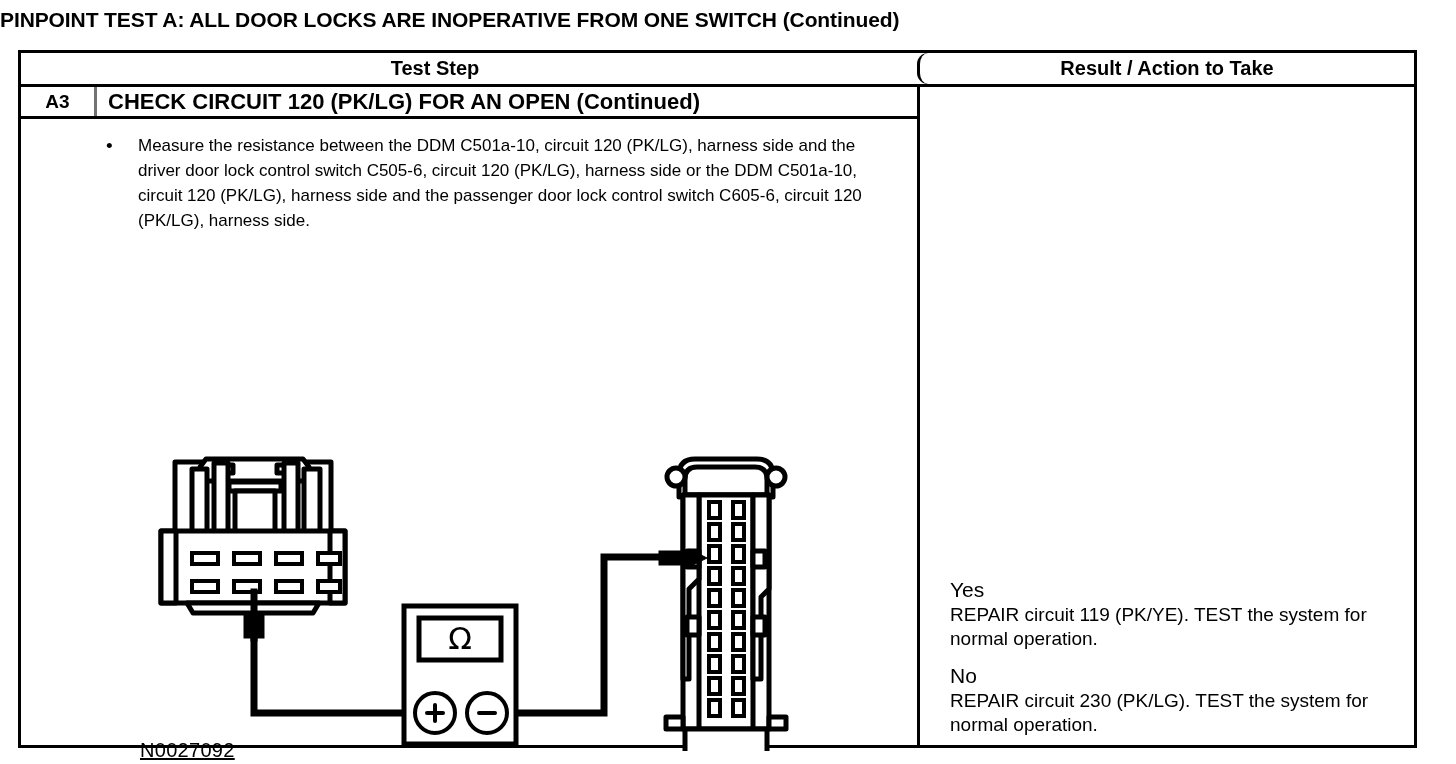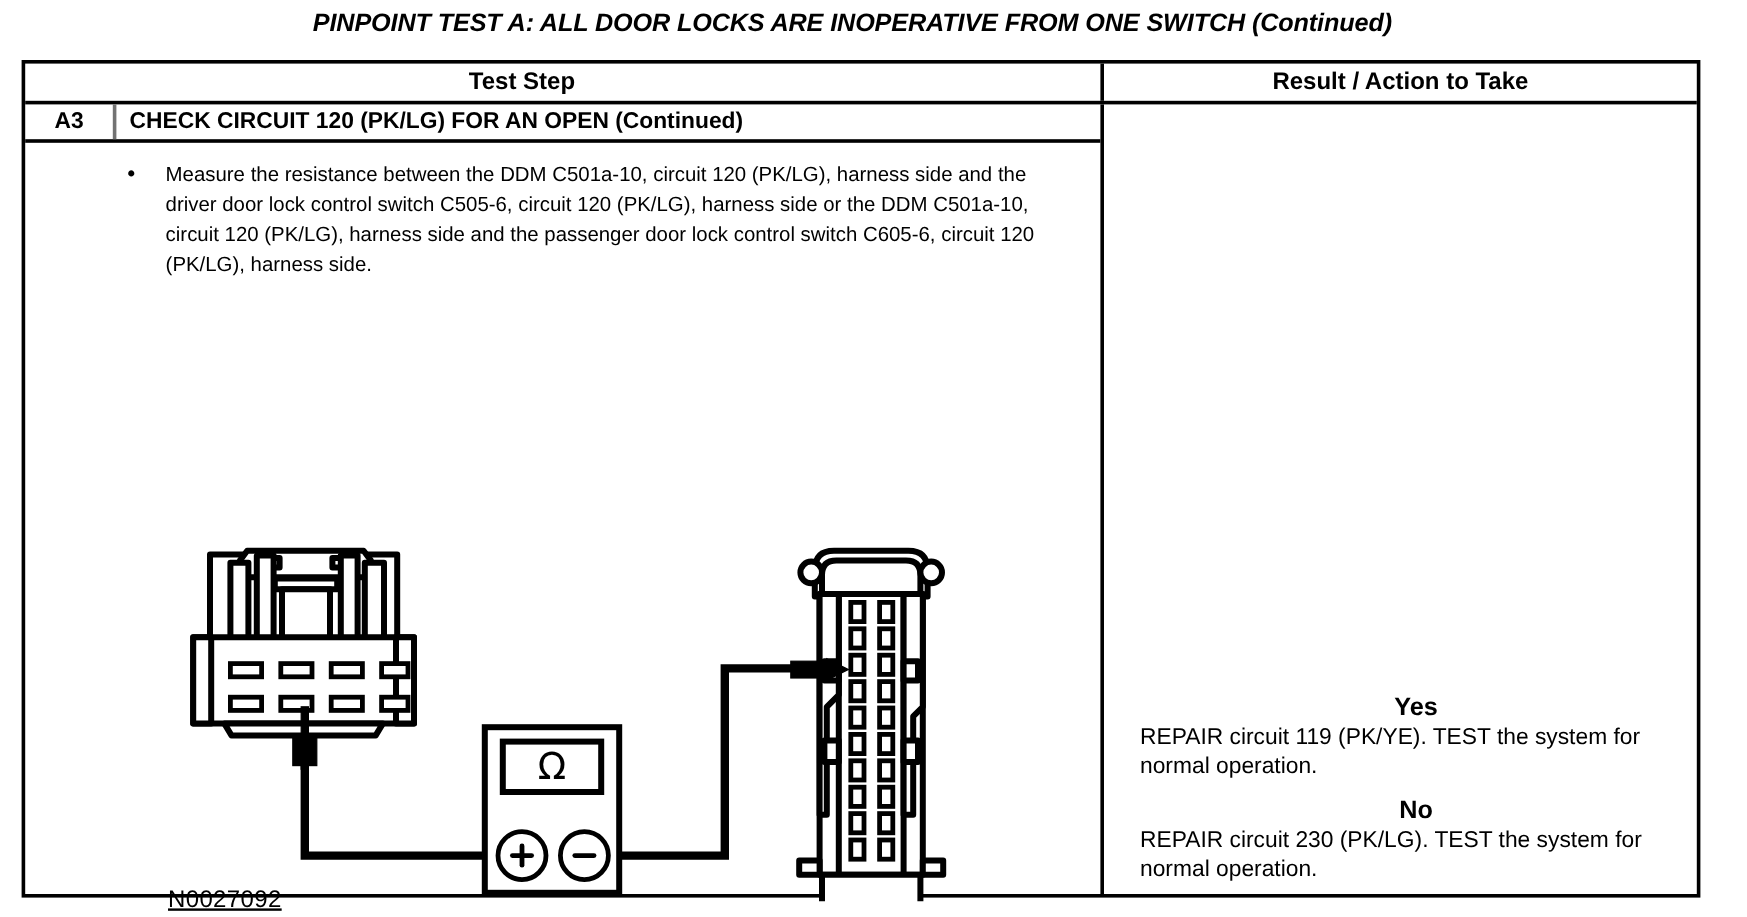--- a/index.html
+++ b/index.html
@@ -16,26 +16,25 @@
     overflow: hidden;
     position: relative;
   }
 
   
   .page-title {
     position: absolute;
     left: 0;
     top: 8px;
     width: 1160px;
-    text-align: right;
+    text-align: left;
     font-size: 21px;
     font-weight: bold;
     letter-spacing: -0.1px;
     white-space: nowrap;
-    font-style: italic;
   }
 
   
   .doc-table {
     position: absolute;
     left: 18px;
     top: 50px;
     width: 1399px;
     height: 698px;
     border: 3px solid #000;
@@ -68,20 +67,21 @@
     left: 896px; top: 0;
     right: 0;
     height: 100%;
     display: flex;
     align-items: center;
     justify-content: center;
     font-size: 20px;
     font-weight: bold;
     border-left: 3px solid #000;
     box-sizing: border-box;
+    border-radius: 11px;
   }
 
   
   .step-row {
     position: absolute;
     left: 0; top: 34px;
     width: 896px;
     height: 32px;
     border-bottom: 3px solid #000;
     box-sizing: border-box;
@@ -100,21 +100,21 @@
     box-sizing: border-box;
   }
   .step-title {
     position: absolute;
     left: 76px; top: 0;
     right: 0;
     height: 100%;
     display: flex;
     align-items: center;
     padding-left: 11px;
-    font-size: 19px;
+    font-size: 22px;
     font-weight: bold;
     box-sizing: border-box;
   }
 
   
   .col-divider {
     position: absolute;
     left: 896px;
     top: 34px;
     bottom: 0;
@@ -168,23 +168,22 @@
     bottom: 0;
   }
   .result-stack {
     position: absolute;
     left: 30px;
     bottom: 8px;
     width: 460px;
   }
   .result-label {
     font-size: 21px;
-    font-weight: bold;
+    font-weight: normal;
     line-height: 26px;
-    text-align: center;
   }
   .result-text {
     font-size: 19px;
     line-height: 24px;
     margin-bottom: 12px;
   }
   .result-text.last { margin-bottom: 0; }
 
   
   .diagram {

